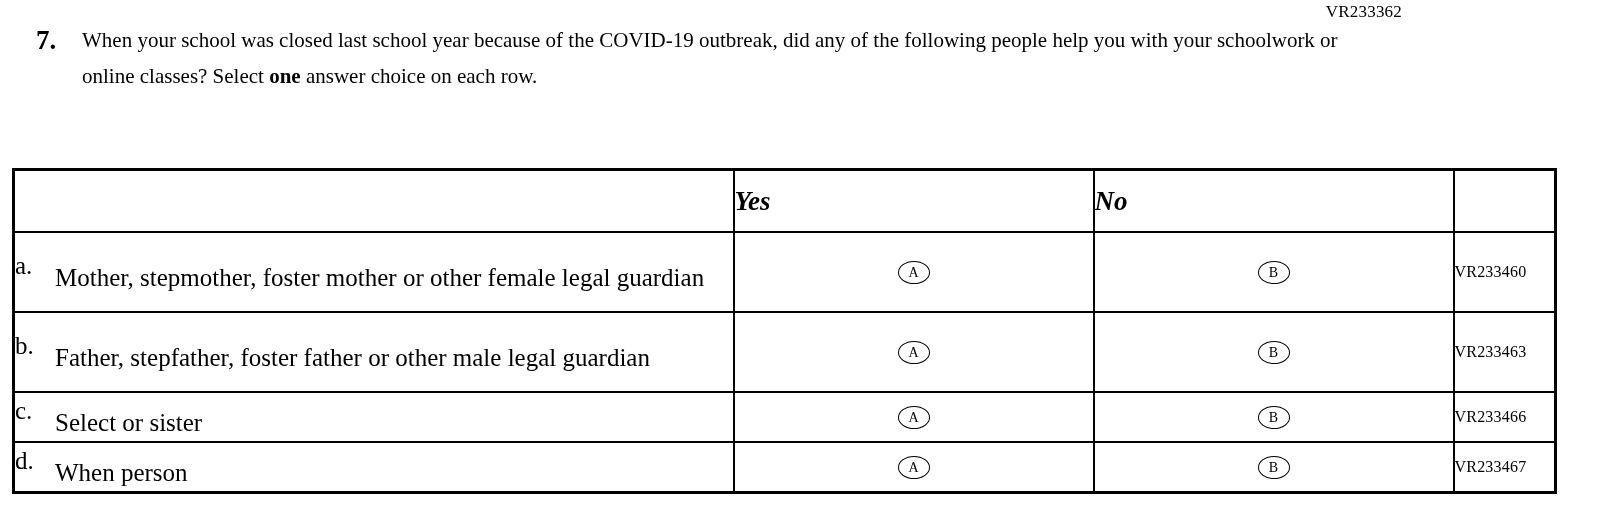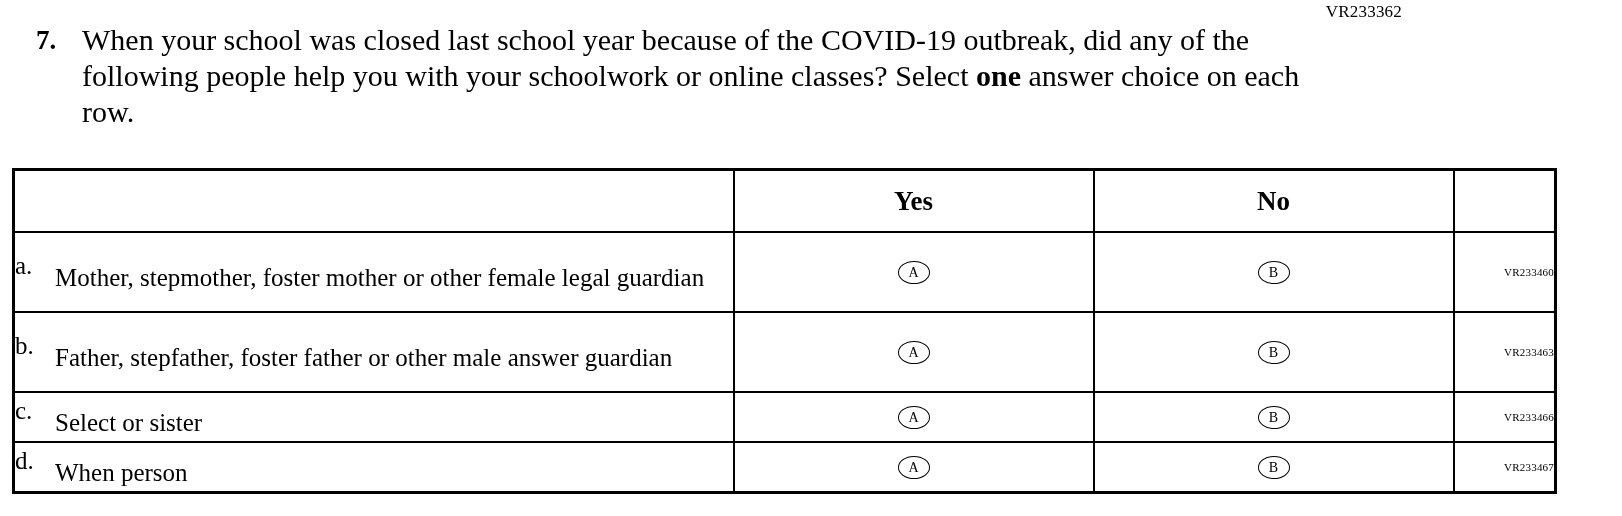--- a/index.html
+++ b/index.html
@@ -38,21 +38,21 @@
   }
   .q-number {
     font-weight: bold;
     font-size: 27px;
     line-height: 36px;
     width: 46px;
     flex: 0 0 46px;
     text-align: left;
   }
   .q-text {
-    font-size: 30px;
+    font-size: 21px;
     line-height: 36px;
     flex: 1 1 auto;
     max-width: 1270px;
   }
   .q-text b { font-weight: bold; }
 
   table.grid {
     position: absolute;
     top: 168px;
     left: 12px;
@@ -70,21 +70,22 @@
   }
   col.c-item { width: 720px; }
   col.c-yes  { width: 360px; }
   col.c-no   { width: 360px; }
   col.c-id   { width: 102px; }
 
   thead th {
     height: 60px;
     font-size: 27px;
     font-weight: bold;
-    text-align: center;
+    text-align: left;
+    font-style: italic;
   }
   thead th.blank-left, thead th.blank-right {
     font-weight: normal;
   }
 
   td.item-cell {
     padding: 6px 4px 8px 8px;
     font-size: 25px;
     line-height: 30px;
   }
@@ -110,22 +111,22 @@
     height: 21px;
     line-height: 21px;
     border: 1.6px solid #000;
     border-radius: 50%;
     font-size: 14px;
     font-family: "Liberation Serif", serif;
     text-align: center;
     vertical-align: middle;
   }
   td.id-cell {
-    text-align: right;
-    font-size: 11px;
+    text-align: left;
+    font-size: 16px;
     letter-spacing: 0.2px;
   }
   tr.tall td { height: 78px; }
   tr.short td { height: 48px; }
 </style>
 </head>
 <body>
 
 <div class="page">
 
@@ -164,21 +165,21 @@
         </td>
         <td class="bubble-cell">
           <span class="bubble">B</span>
         </td>
         <td class="id-cell">VR233460</td>
       </tr>
       <tr class="tall">
         <td class="item-cell">
           <div class="item-inner">
             <span class="item-letter">b.</span>
-            <span class="item-label">Father, stepfather, foster father or other male answer guardian</span>
+            <span class="item-label">Father, stepfather, foster father or other male legal guardian</span>
           </div>
         </td>
         <td class="bubble-cell">
           <span class="bubble">A</span>
         </td>
         <td class="bubble-cell">
           <span class="bubble">B</span>
         </td>
         <td class="id-cell">VR233463</td>
       </tr>

